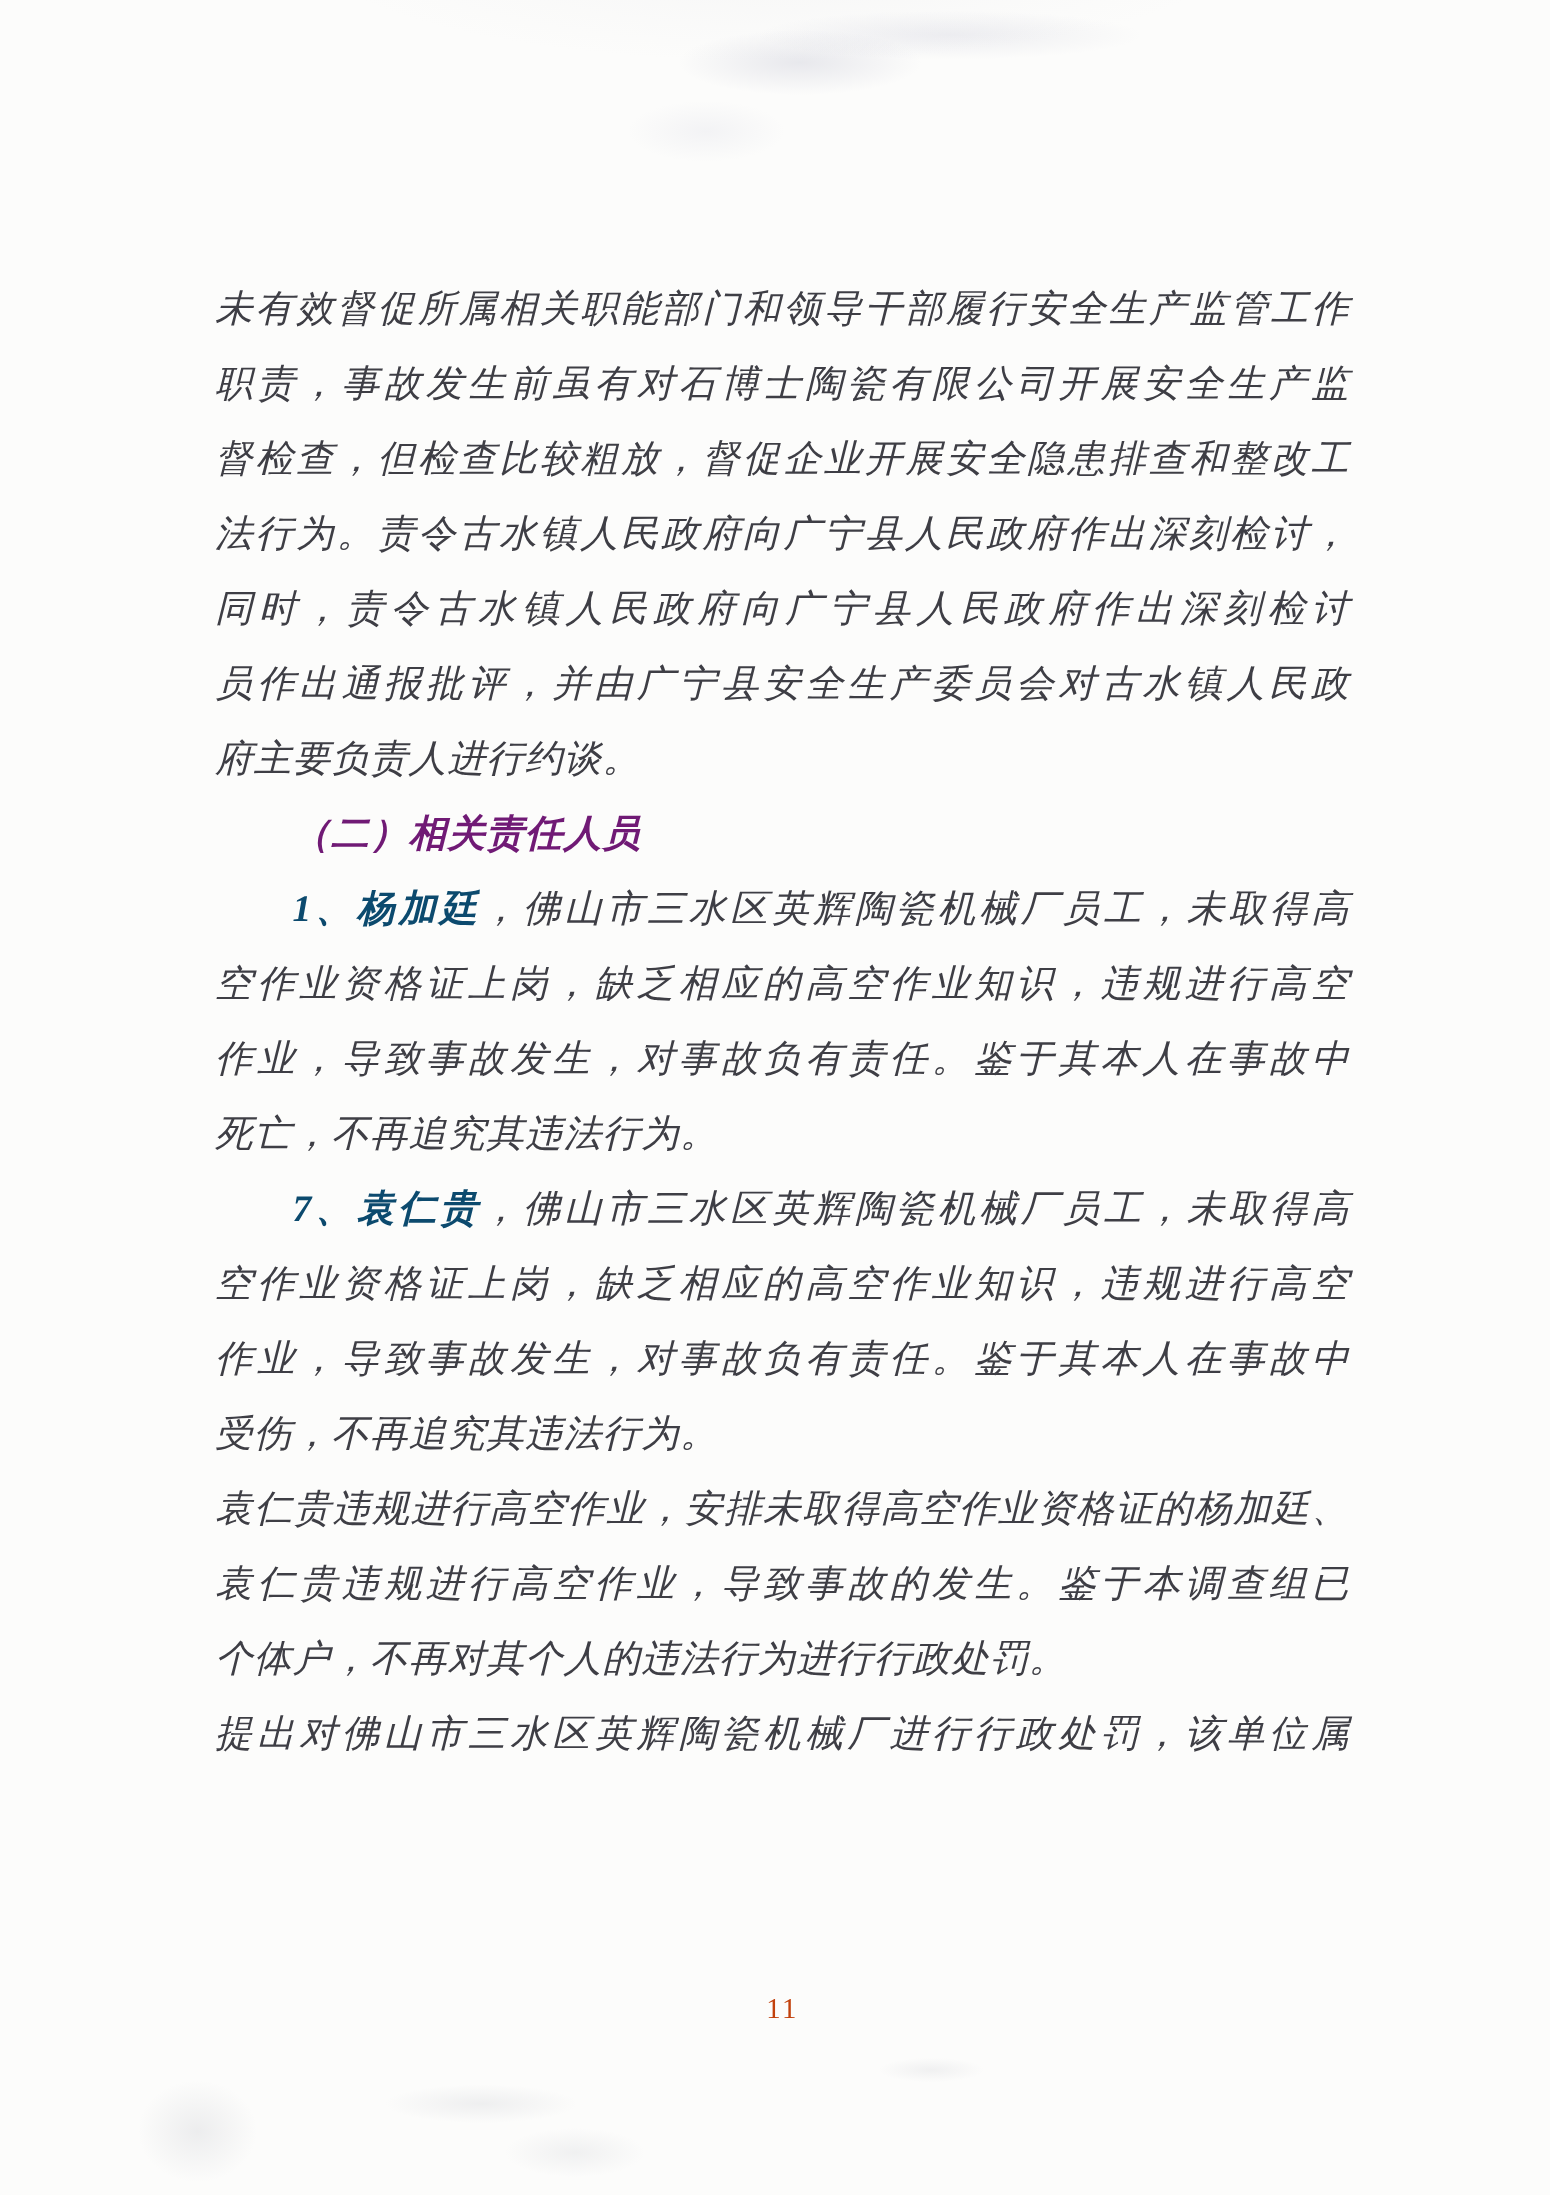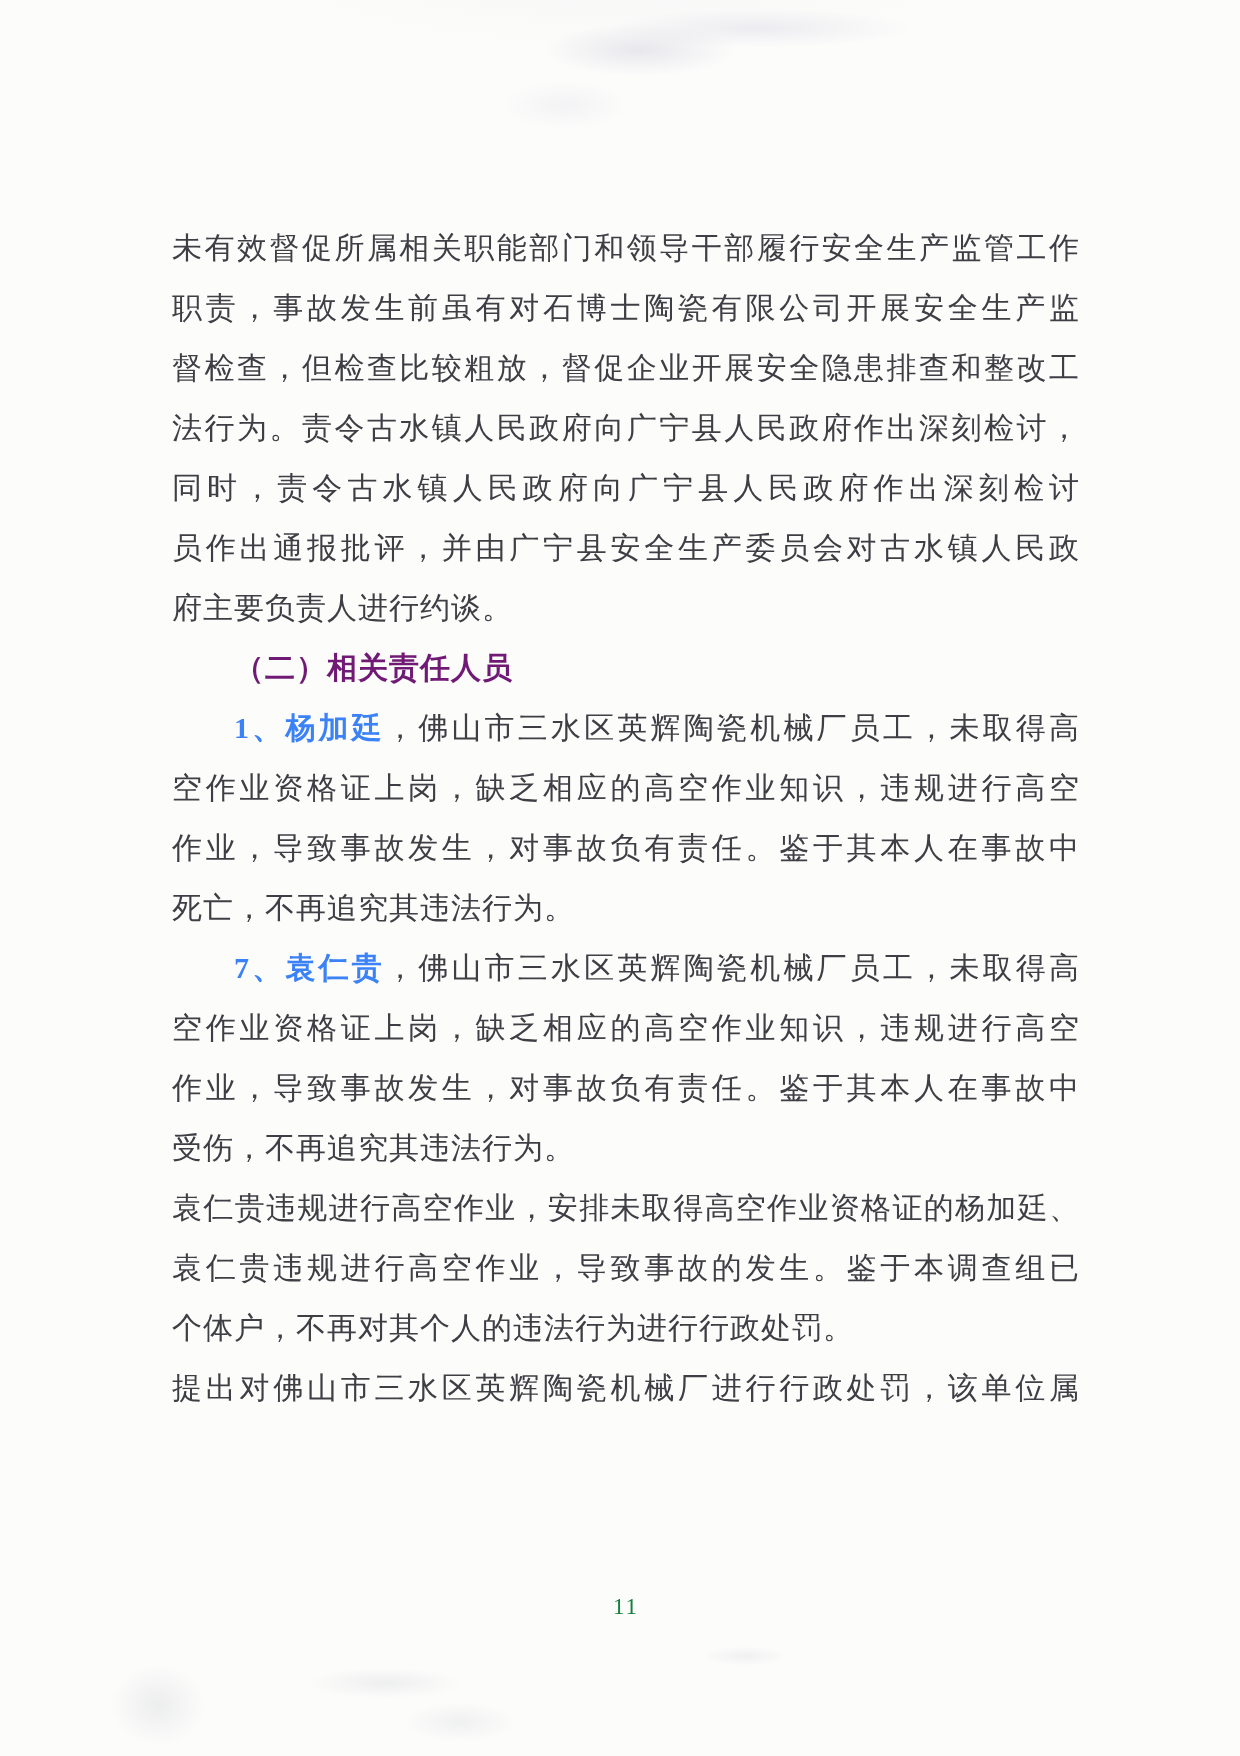--- a/index.html
+++ b/index.html
@@ -24,38 +24,39 @@
       radial-gradient(ellipse 110px 22px at 385px 1683px, rgba(165,168,178,.16), transparent 70%),
       radial-gradient(ellipse 80px 28px at 460px 1722px, rgba(165,168,178,.14), transparent 70%),
       radial-gradient(ellipse 60px 14px at 745px 1656px, rgba(165,168,178,.14), transparent 70%),
       radial-gradient(ellipse 500px 120px at 620px -40px, rgba(190,190,200,.10), transparent 75%);
   }
   .text-block{
     position:absolute;
     left:172px;top:218px;width:908px;
     color:#3e3e45;
     font-size:30px;
+    font-style:italic;
   }
   .line{
     height:60px;
     line-height:60px;
     letter-spacing:1px;
     white-space:normal;
   }
   .j{ text-align:justify; text-align-last:justify; }
   .ind{ text-indent:62px; }
-  .b{ font-weight:bold; color:#3b82f6;margin-top:13px; }
+  .b{ font-weight:bold; color:#0c4a6e;margin-top:13px; }
   .head{ font-weight:bold; color:#701a75; }
   .page-num{
     position:absolute;
     top:1592px;left:172px;width:908px;
     text-align:center;
     font-size:23px;
     line-height:30px;
-    color:#15803d;
+    color:#c2410c;
     letter-spacing:2px;
   }
 </style>
 </head>
 <body>
 
 <div class="page">
 
   <div class="text-block">
 

